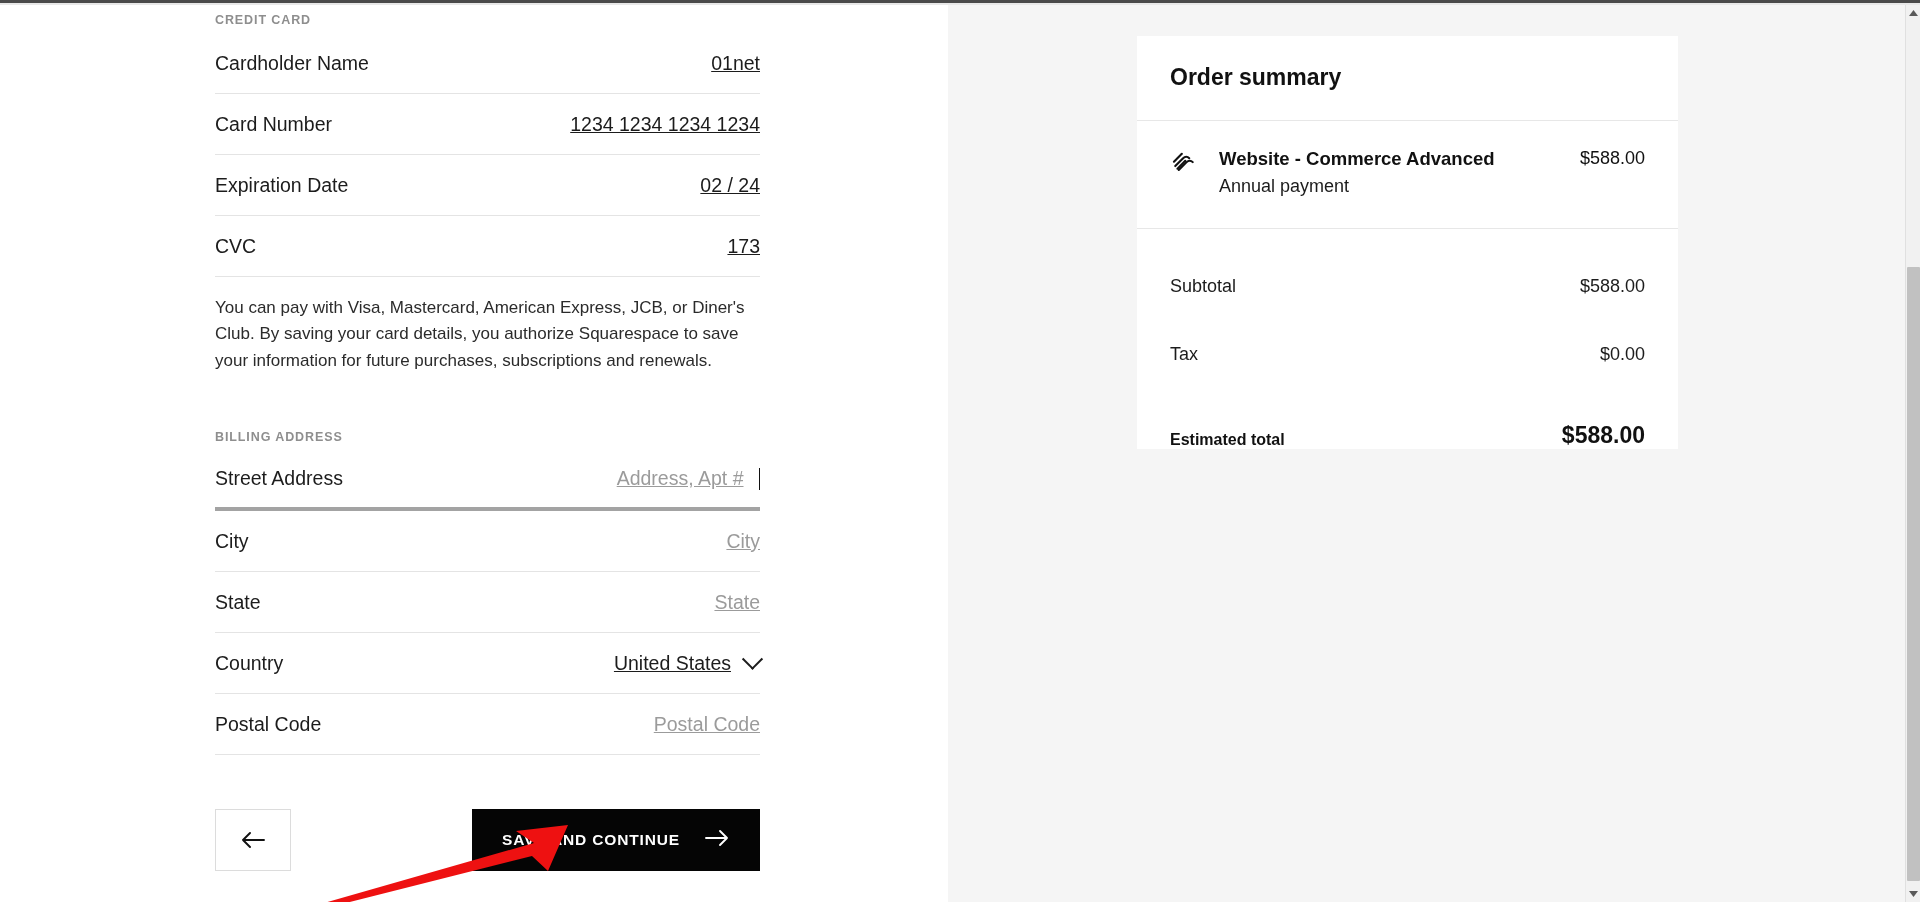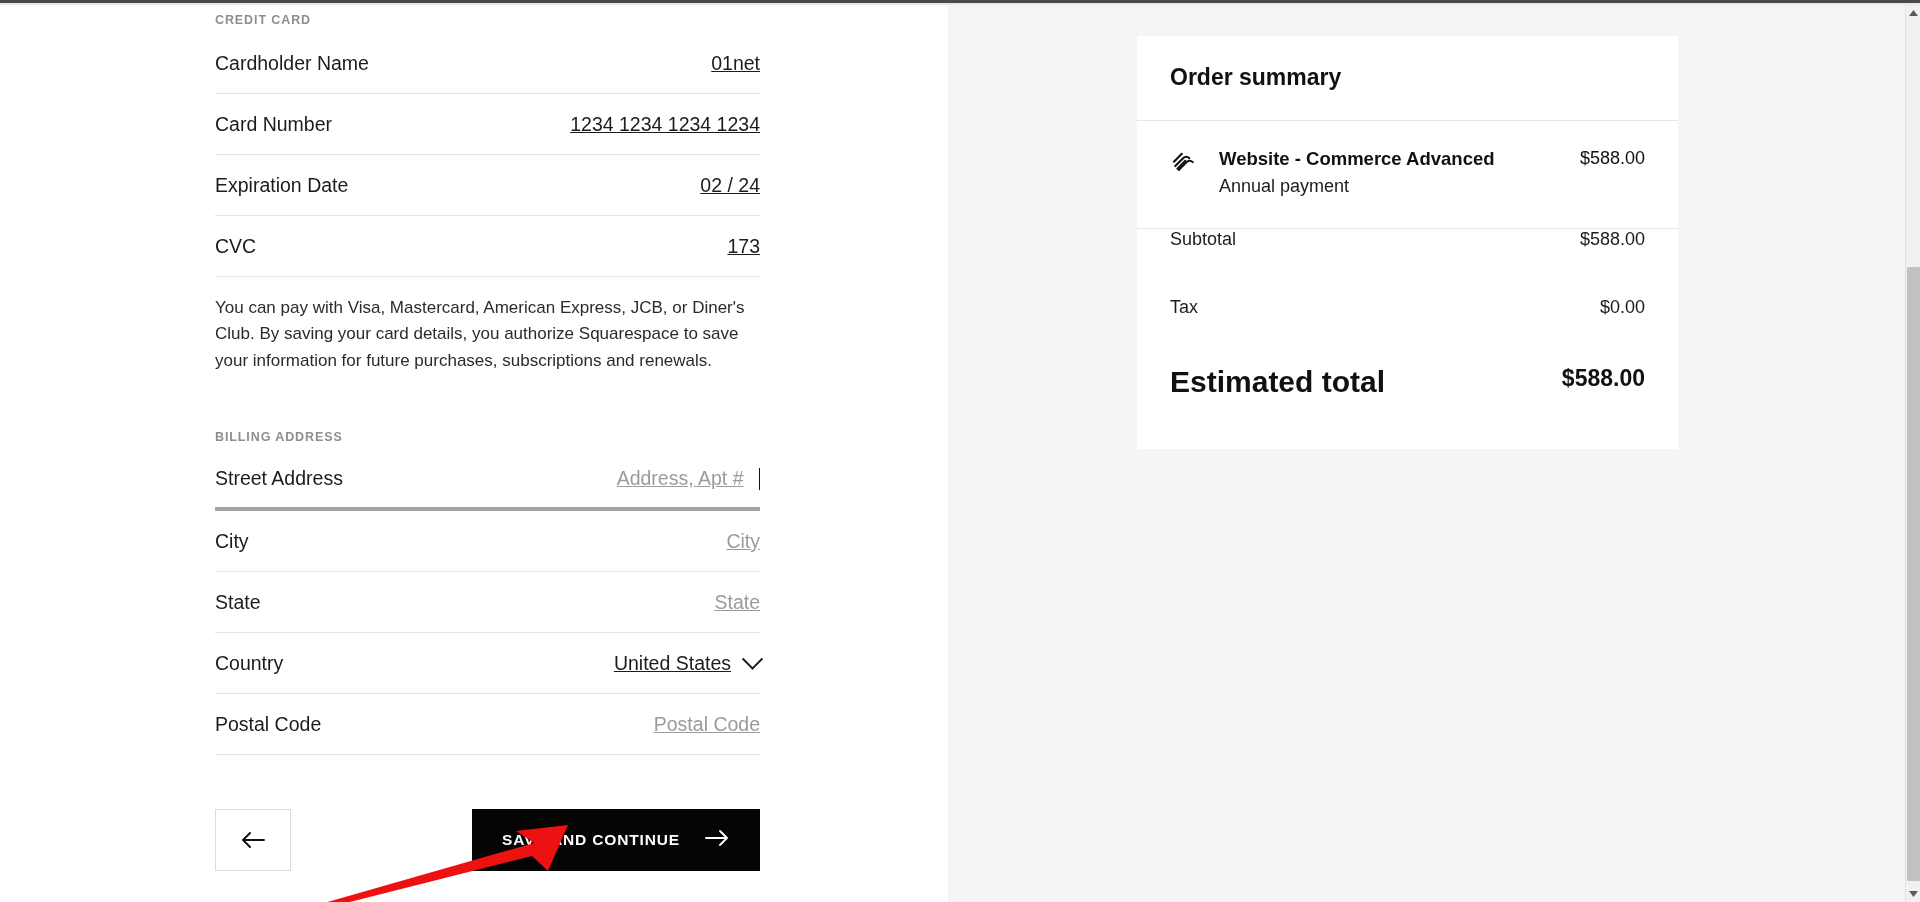--- a/index.html
+++ b/index.html
@@ -207,29 +207,29 @@
     padding-top: 3px;
   }
   .li-price {
     font-size: 18px;
     color: #111111;
     white-space: nowrap;
     padding-top: 1px;
   }
   .total-row {
     display: flex;
-    align-items: flex-start;
+    align-items: flex-end;
     justify-content: space-between;
     padding: 0 33px;
     height: 68px;
   }
   .total-row .t-label { font-size: 18px; color: #1c1c1c; }
   .total-row .t-value { font-size: 18px; color: #1c1c1c; }
   .total-row.grand { height: 84px; }
-  .total-row.grand .t-label { font-size: 30px; font-weight: 700; color: #111; }
+  .total-row.grand .t-label { font-size: 16px; font-weight: 700; color: #111; }
   .total-row.grand .t-value { font-size: 23px; font-weight: 700; color: #111; }
 
   
   .scrollbar {
     position: absolute;
     top: 5px;
     left: 1905px;
     width: 15px;
     height: 897px;
     background: #f1f1f1;

